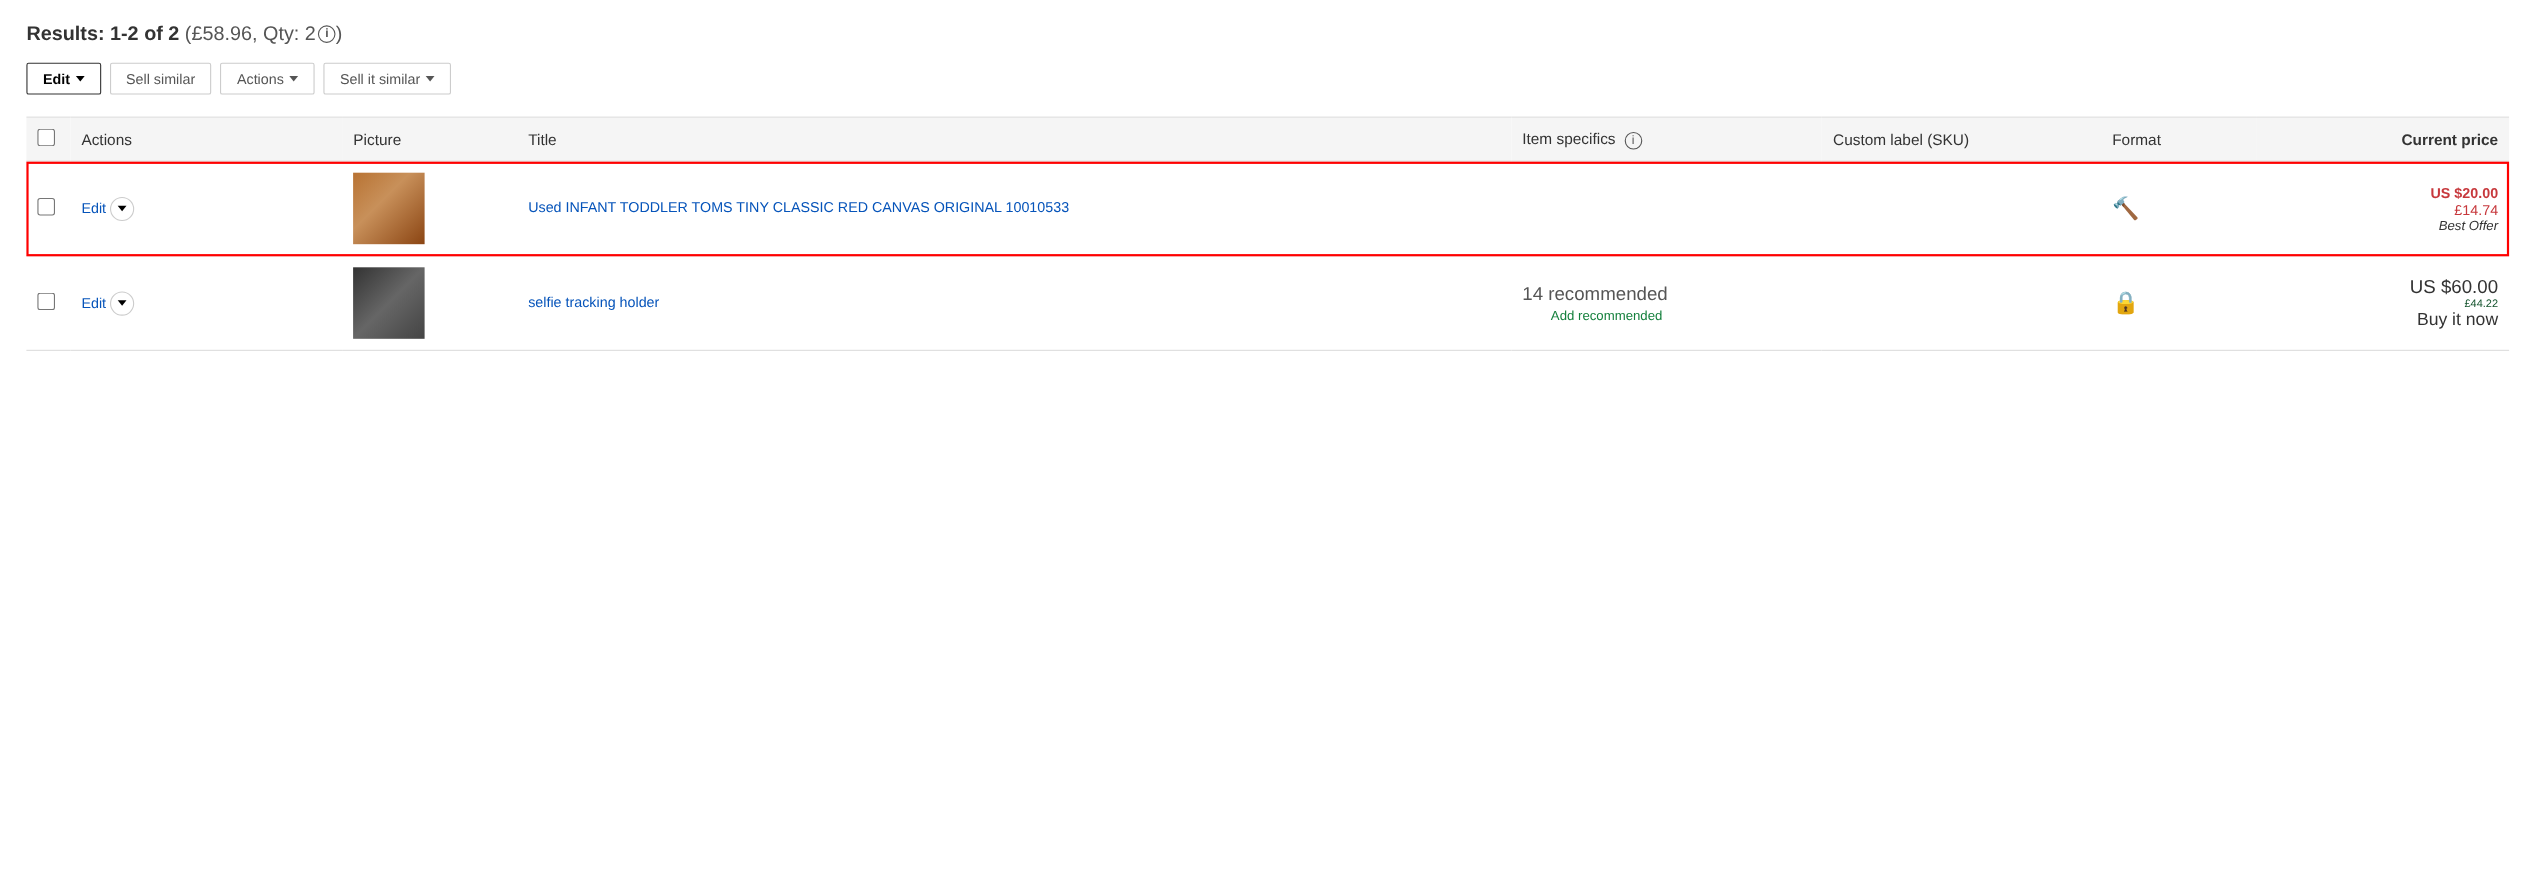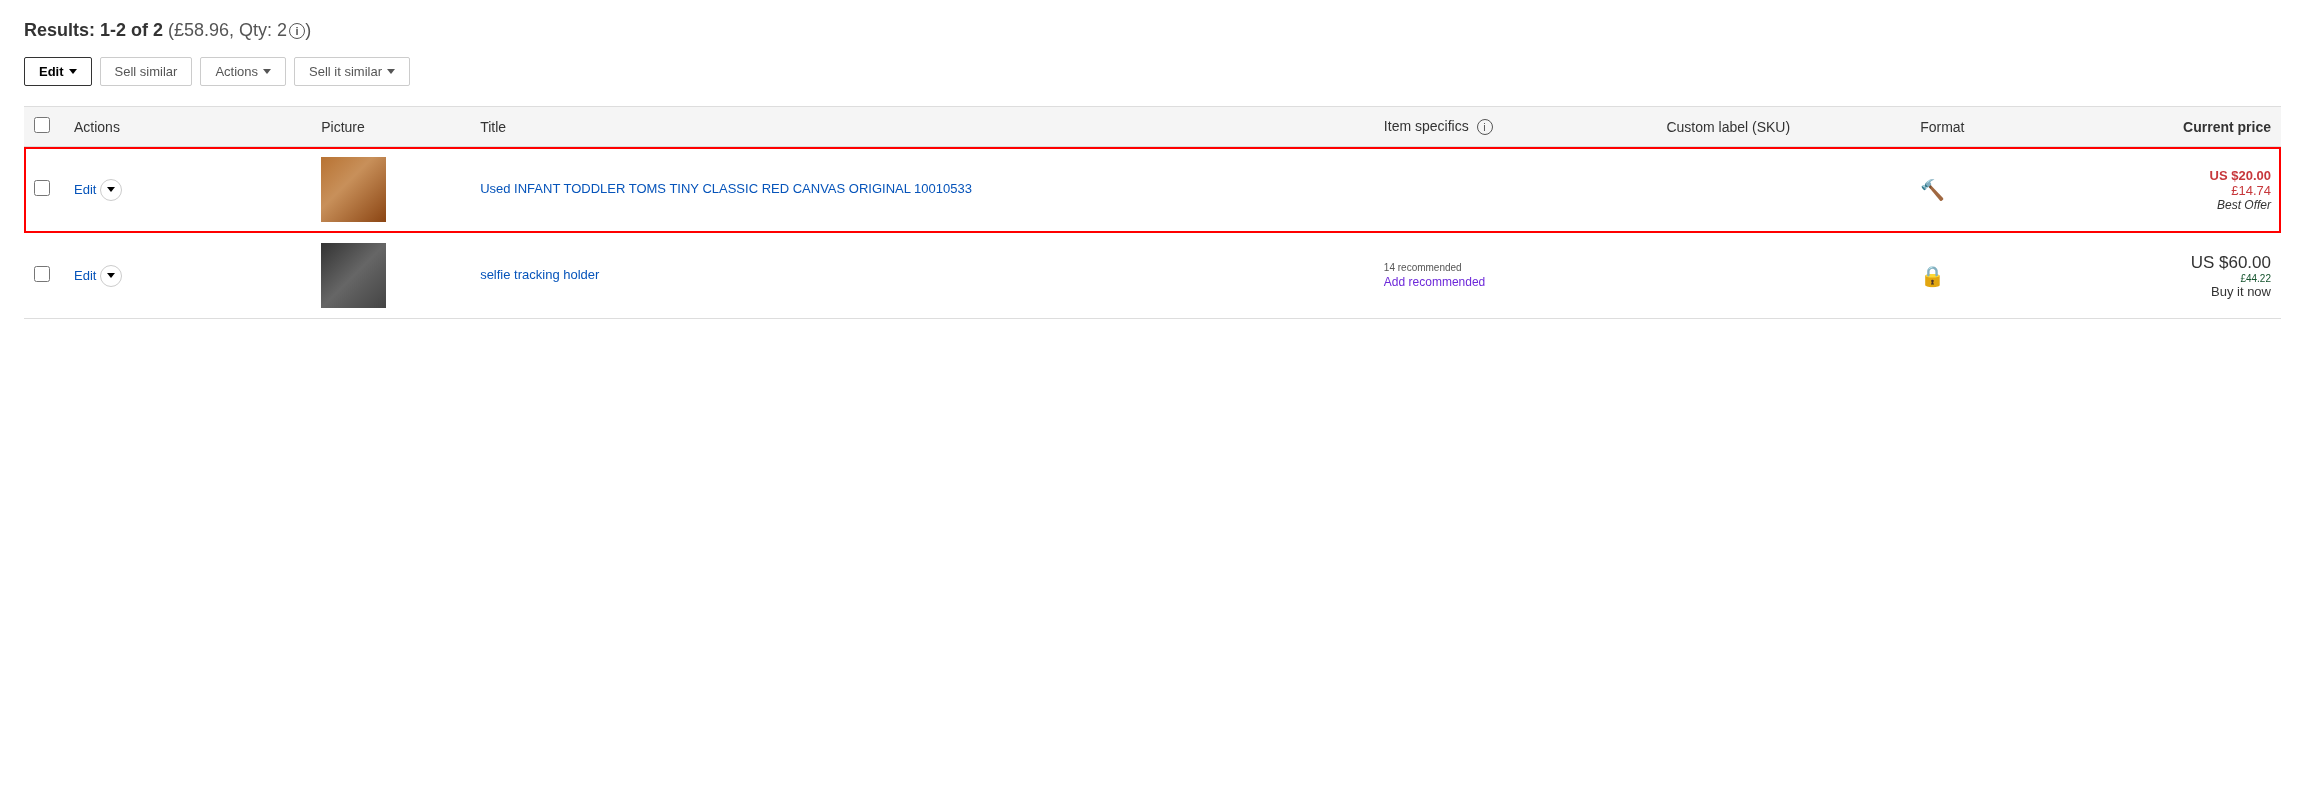--- a/index.html
+++ b/index.html
@@ -62,31 +62,31 @@
       width: 22px;
       height: 22px;
       cursor: pointer;
       display: flex;
       align-items: center;
       justify-content: center;
     }
 
     .item-title-link { color: #0654ba; text-decoration: none; font-size: 13px; line-height: 1.4; }
 
-    .specifics-text { color: #555; font-size: 10px; }
-    .add-link { color: #6d28d9; text-decoration: none; font-size: 12px; }
+    .specifics-text { color: #555; font-size: 17px; }
+    .add-link { color: #15803d; text-decoration: none; font-size: 12px; margin-left: 26px; }
 
     .format-icon { font-size: 20px; color: #555; }
 
     .price-usd { color: #c7383c; font-size: 13px; font-weight: bold; }
     .price-gbp-red { color: #c7383c; font-size: 13px; }
     .price-best { color: #333; font-size: 12px; font-style: italic; }
     .price-usd-black { color: #333; font-size: 17px; }
     .price-gbp-black { color: #14532d; font-size: 10px; }
-    .price-buynow { color: #333; font-size: 13px; }
+    .price-buynow { color: #333; font-size: 16px; }
 
     .col-header-info { display: inline-flex; align-items: center; justify-content: center; width: 16px; height: 16px; border-radius: 50%; border: 1.5px solid #555; font-size: 11px; color: #555; margin-left: 4px; cursor: pointer; }
   </style>
 </head>
 <body>
 
 <div class="results-header">
   <span>Results: 1-2 of 2</span>
   <span class="amount">
     <span>(£58.96, Qty: 2</span><span class="info-icon">i</span>)

